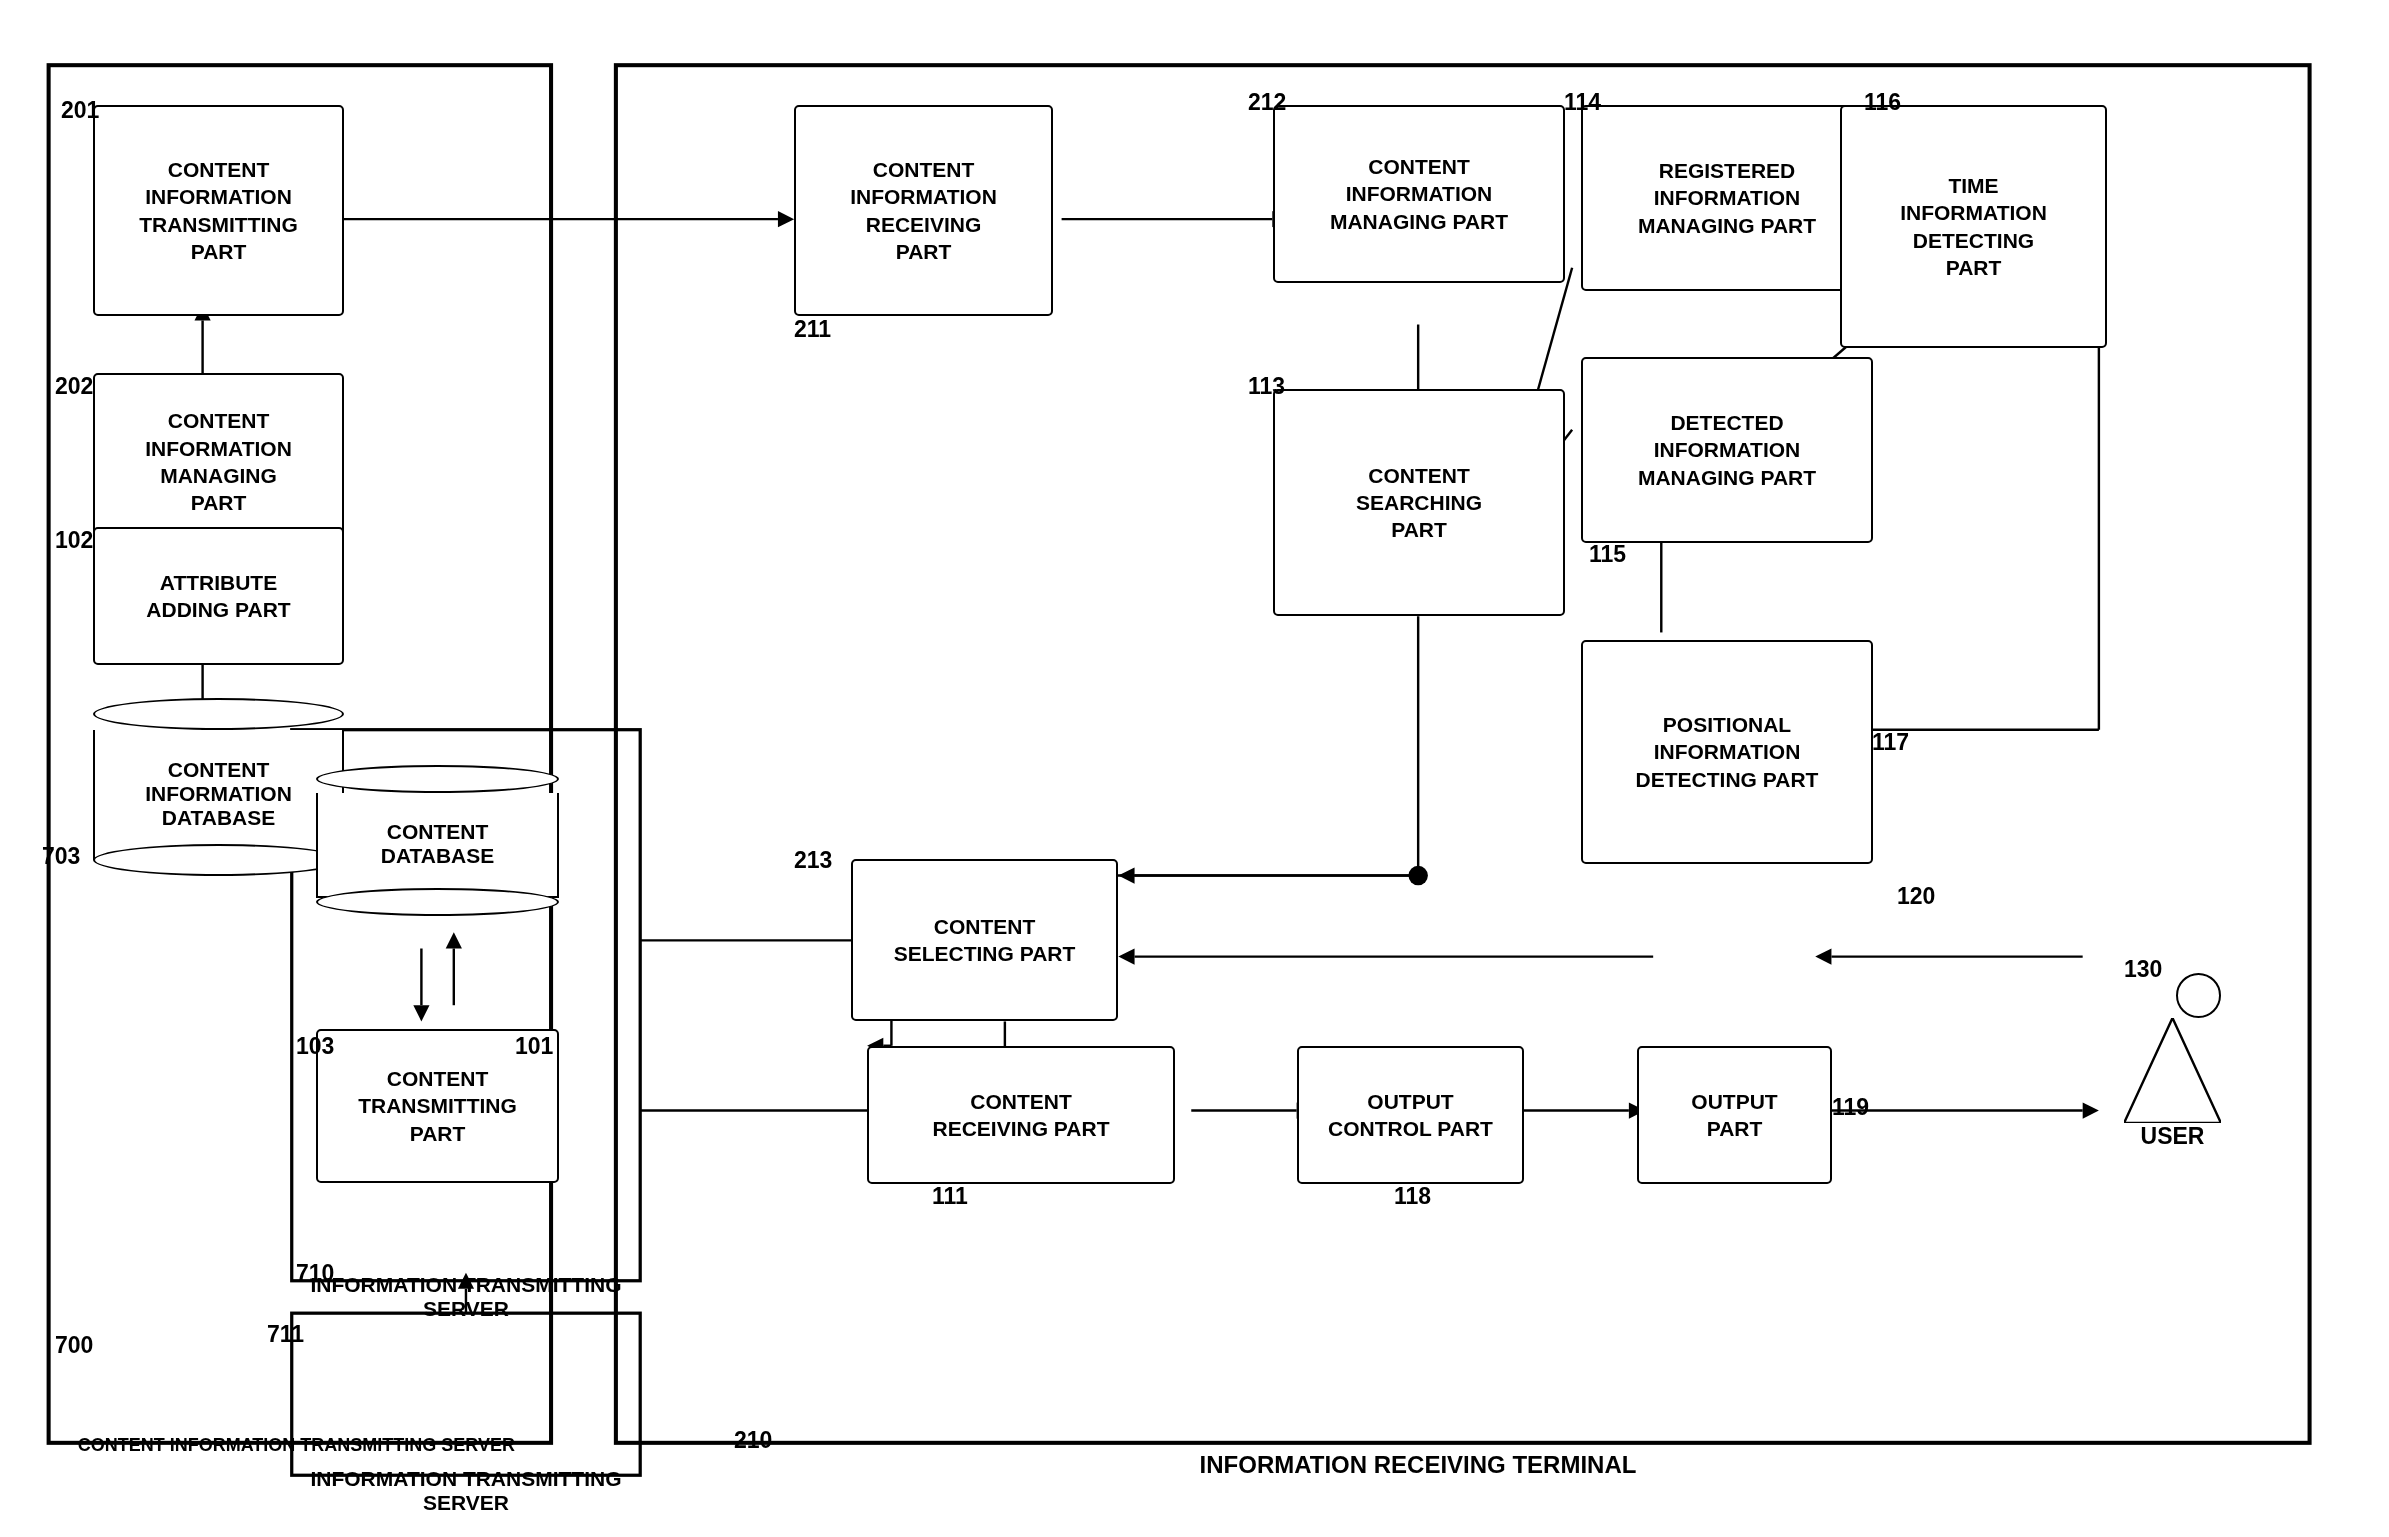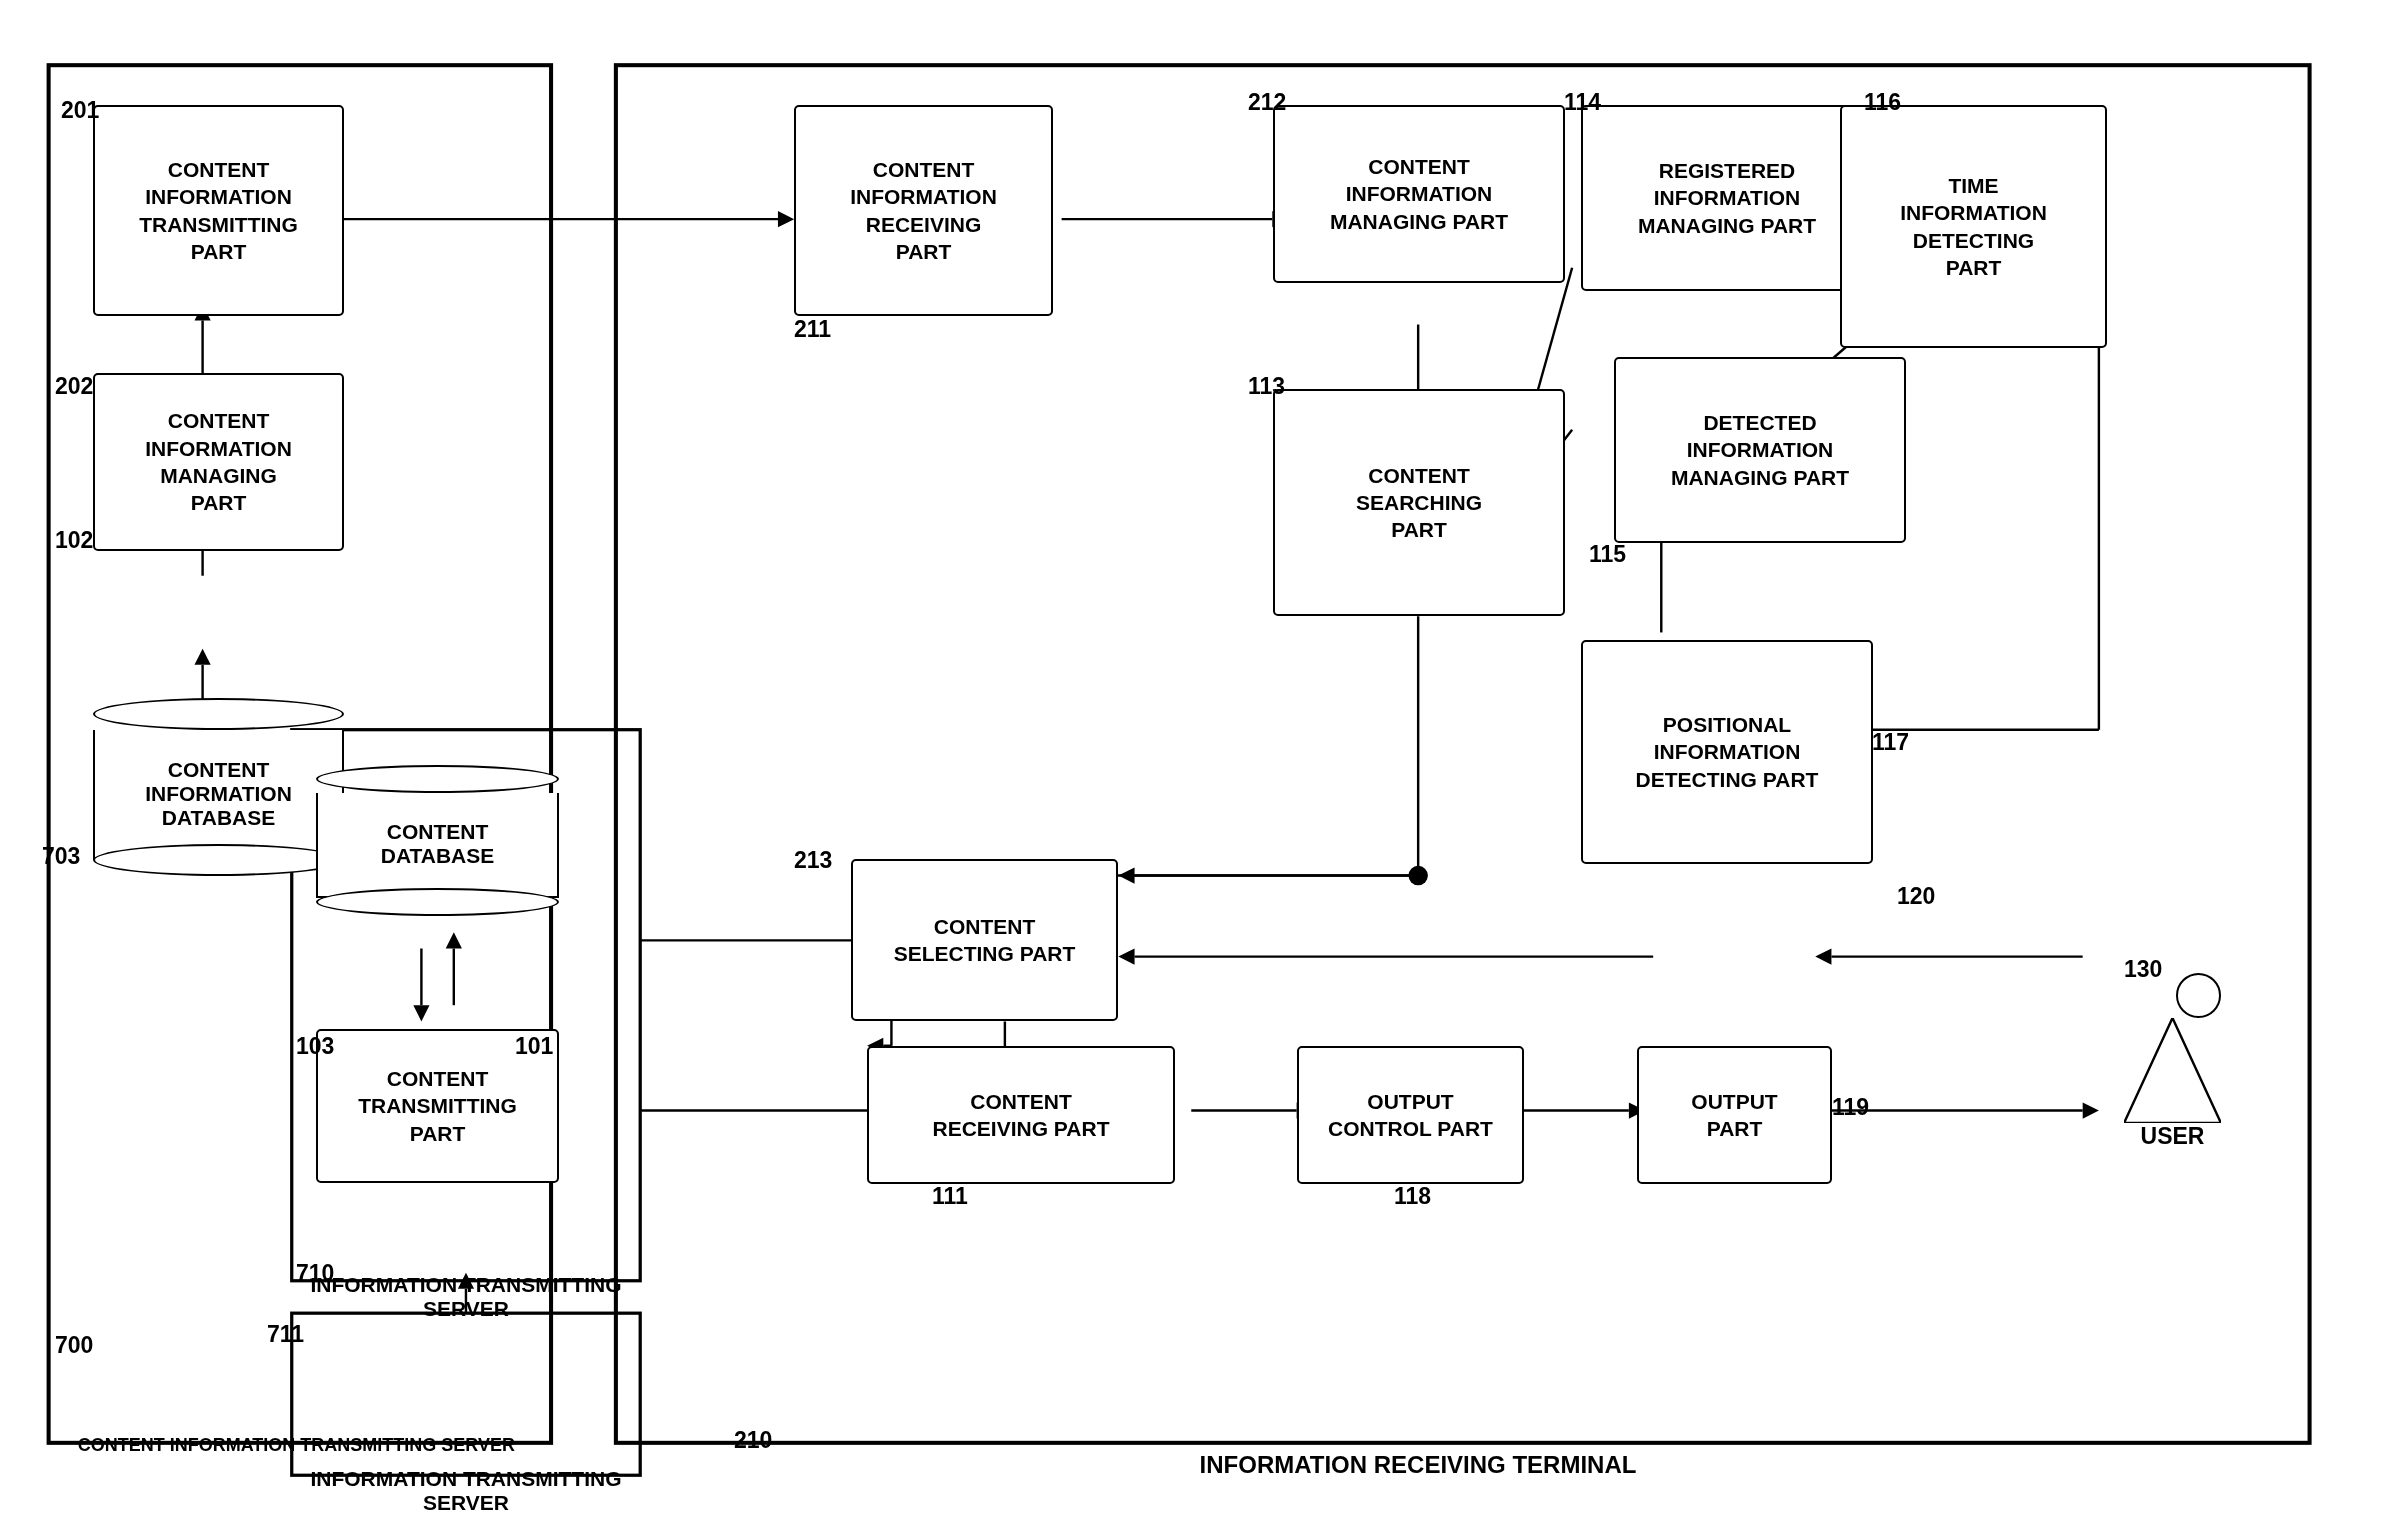--- a/index.html
+++ b/index.html
@@ -221,20 +221,24 @@
   <div class="num-label" style="left:61px; top:97px;">201</div>
 
   <div class="box box-rounded" style="left:93px; top:373px; width:251px; height:178px;">
     <span style="white-space:pre-line;">CONTENT
 INFORMATION
 MANAGING
 PART</span>
   </div>
   <div class="num-label" style="left:55px; top:373px;">202</div>
 
+  <div class="box box-rounded" style="left:93px; top:527px; width:251px; height:138px;">
+    <span style="white-space:pre-line;">ATTRIBUTE
+ADDING PART</span>
+  </div>
   <div class="num-label" style="left:55px; top:527px;">102</div>
 
   <div class="cylinder" style="left:93px; top:681px; width:251px; height:195px;">
     <div class="cylinder-top" style="height:32px;"></div>
     <div class="cylinder-body" style="height:130px;">
       <span style="white-space:pre-line;">CONTENT
 INFORMATION
 DATABASE</span>
     </div>
     <div class="cylinder-top" style="height:32px; position:absolute; bottom:0;"></div>
@@ -290,21 +294,21 @@
   </div>
   <div class="num-label" style="left:1248px; top:373px;">113</div>
 
   <div class="box box-rounded" style="left:1581px; top:105px; width:292px; height:186px;">
     <span style="white-space:pre-line;">REGISTERED
 INFORMATION
 MANAGING PART</span>
   </div>
   <div class="num-label" style="left:1564px; top:89px;">114</div>
 
-  <div class="box box-rounded" style="left:1581px; top:357px; width:292px; height:186px;margin-left:33px;">
+  <div class="box box-rounded" style="left:1581px; top:357px; width:292px; height:186px;">
     <span style="white-space:pre-line;">DETECTED
 INFORMATION
 MANAGING PART</span>
   </div>
   <div class="num-label" style="left:1589px; top:541px;">115</div>
 
   <div class="box box-rounded" style="left:1840px; top:105px; width:267px; height:243px;">
     <span style="white-space:pre-line;">TIME
 INFORMATION
 DETECTING

